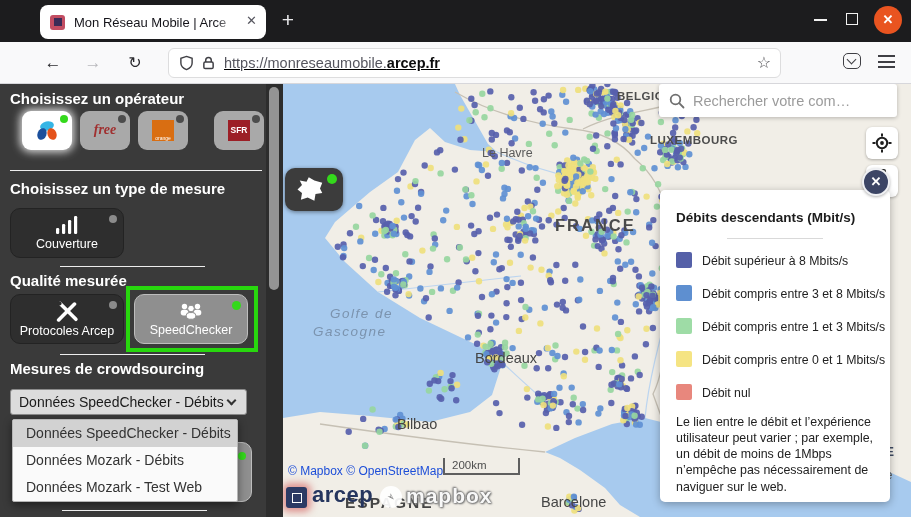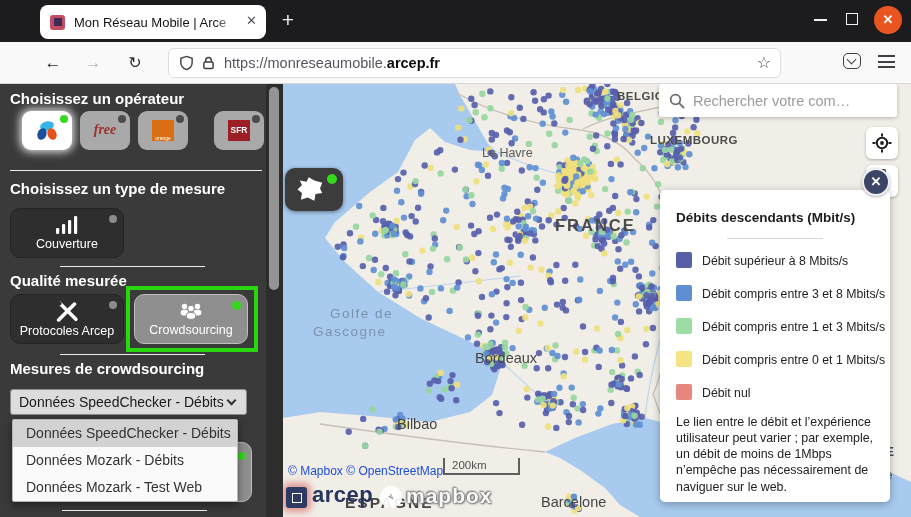--- a/index.html
+++ b/index.html
@@ -20,21 +20,21 @@
   #win-min { left:814px; top:19px; width:13px; height:2px; background:#f1f1f1; }
   #win-max { left:846px; top:13px; width:12px; height:12px; border:1.6px solid #f1f1f1; }
   #win-close { left:874px; top:6px; width:28px; height:28px; border-radius:50%; background:#E95420; color:#fff; font-size:13px; font-weight:bold; text-align:center; line-height:28px; }
 
   
   #navbar { position:absolute; left:0; top:42px; width:911px; height:42px; background:#f9f9fa; border-bottom:1px solid #d7d7db; }
   .nav-ic { position:absolute; top:8px; width:26px; height:26px; text-align:center; line-height:26px; font-size:17px; color:#2a2a2e; }
   #nav-back { left:40px; }
   #nav-fwd { left:80px; color:#b8b8bc; }
   #nav-reload { left:122px; font-size:16px; }
-  #urlbar { position:absolute; left:168px; top:6px; width:613px; height:30px; background:#fff; border:1px solid #ddddde; border-radius:6px; display:flex; align-items:center; padding:0 10px; }
+  #urlbar { position:absolute; left:168px; top:6px; width:613px; height:30px; background:#fff; border:1px solid #ddddde; border-radius:6px; display:flex; align-items:center; padding:0 10px;text-decoration:underline; }
   #urlbar svg { flex:0 0 auto; }
   #url-text { margin-left:9px; font-size:14.5px; color:#55555e; white-space:nowrap; }
   #url-domain { color:#0c0c0d; font-weight:700; }
   #url-star { position:absolute; right:9px; top:4px; font-size:16px; color:#4a4a4f; }
   #pocket { position:absolute; left:843px; top:11px; width:18px; height:16px; border:1.7px solid #3f3f44; border-radius:5px; }
   #pocket::after { content:''; position:absolute; left:4px; top:2px; width:6px; height:6px; border-left:1.7px solid #3f3f44; border-bottom:1.7px solid #3f3f44; transform:rotate(-45deg); }
   #menu-btn { position:absolute; left:878px; top:13px; width:17px; height:14px; }
   #menu-btn span { display:block; width:17px; height:2px; background:#3f3f44; margin-bottom:3.6px; }
 
   
@@ -67,21 +67,21 @@
   
   #map { position:absolute; left:283px; top:0; width:628px; height:433px; overflow:hidden; background:#f1eee7; }
   #map svg.geo { position:absolute; left:0; top:0; }
   #map-labels { position:absolute; left:0; top:0; width:628px; height:433px; pointer-events:none; }
   .map-label { position:absolute; white-space:nowrap; }
   .ml-c-big { font-size:16.5px; font-weight:600; color:#4a4a4a; letter-spacing:2px; }
   .ml-c-med { font-size:15.5px; font-weight:700; color:#454545; letter-spacing:2px; }
   .ml-c-small { font-size:11.5px; font-weight:700; color:#4c4c4c; letter-spacing:.5px; }
   .ml-city { font-size:14.5px; color:#454545; }
   .ml-city-sm { font-size:12.5px; color:#5a5a5a; }
-  .ml-sea { font-size:13.5px; color:#7b93ae; letter-spacing:1.5px; }
+  .ml-sea { font-size:13.5px; font-style:italic; color:#7b93ae; letter-spacing:1.5px; }
   .ml-frag-c { font-size:13.5px; font-weight:700; color:#3f4b63; }
   .ml-frag { font-size:12px; color:#5a5a5a; }
 
   #france-btn { position:absolute; left:2px; top:84px; width:58px; height:43px; background:#3c3c3c; border-radius:10px; box-shadow:0 1px 4px rgba(0,0,0,.45); }
   #france-btn svg { position:absolute; left:12px; top:8px; }
   #france-dot { position:absolute; right:6px; top:6px; width:10px; height:10px; border-radius:50%; background:#34d91c; }
 
   #search-box { position:absolute; left:376px; top:0; width:238px; height:33px; background:#fff; border-radius:3px; box-shadow:0 1px 4px rgba(0,0,0,.25); display:flex; align-items:center; padding:0 10px; }
   #search-ph { margin-left:8px; font-size:14.5px; color:#9b9b9b; white-space:nowrap; overflow:hidden; }
 
@@ -213,21 +213,21 @@
       <div id="crowd-highlight"></div>
       <div class="big-btn sel" style="left:134px; top:210px">
         <svg width="26" height="20" viewBox="0 0 26 20">
           <circle cx="6.5" cy="5.5" r="2.7" fill="#fff"></circle>
             <rect x="2.7" y="8.8" width="7.6" height="5.6" rx="2.6" fill="#fff"></rect>
           <circle cx="19.5" cy="5.5" r="2.7" fill="#fff"></circle>
             <rect x="15.7" y="8.8" width="7.6" height="5.6" rx="2.6" fill="#fff"></rect>
           <circle cx="13" cy="7.5" r="3.3" fill="#fff" stroke="#8f8f8f" stroke-width="1"></circle>
           <rect x="8.2" y="11.6" width="9.6" height="6.6" rx="3.1" fill="#fff" stroke="#8f8f8f" stroke-width="1"></rect>
         </svg>
-        <span class="lbl">Crowdsourcing</span>
+        <span class="lbl">SpeedChecker</span>
         <span class="bb-dot on"></span>
       </div>
 
       <div class="sb-hr" style="left:60px; top:270px; width:145px"></div>
       <div class="sb-h" style="top:276px">Mesures de crowdsourcing</div>
 
       <div id="sb-select">
         <span>Données SpeedChecker - Débits</span>
         <span class="chev"></span>
       </div>

